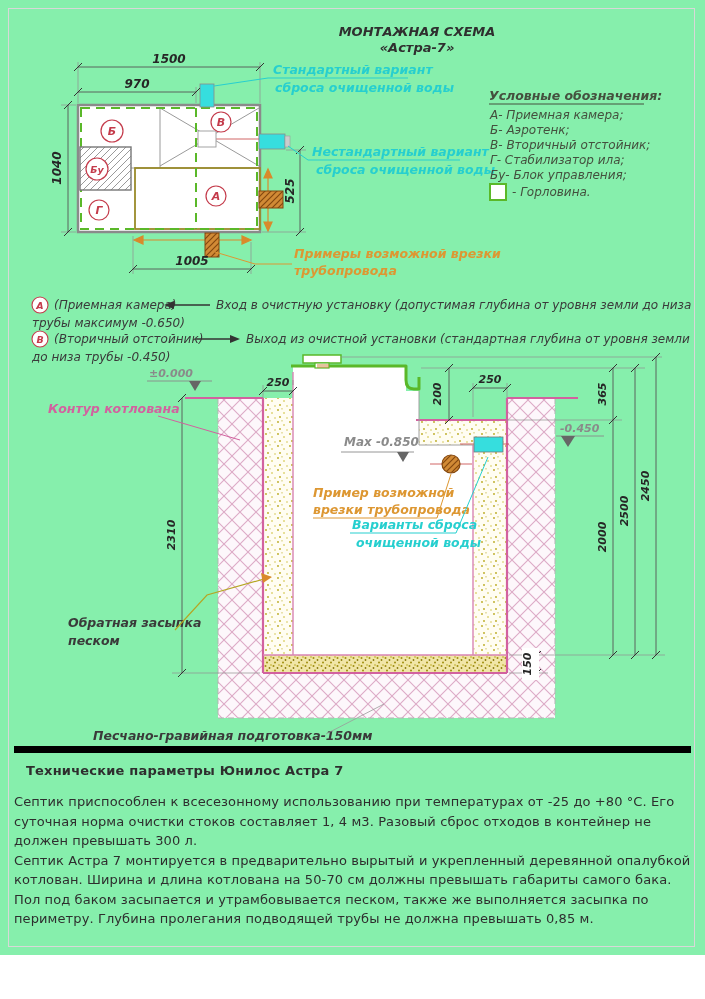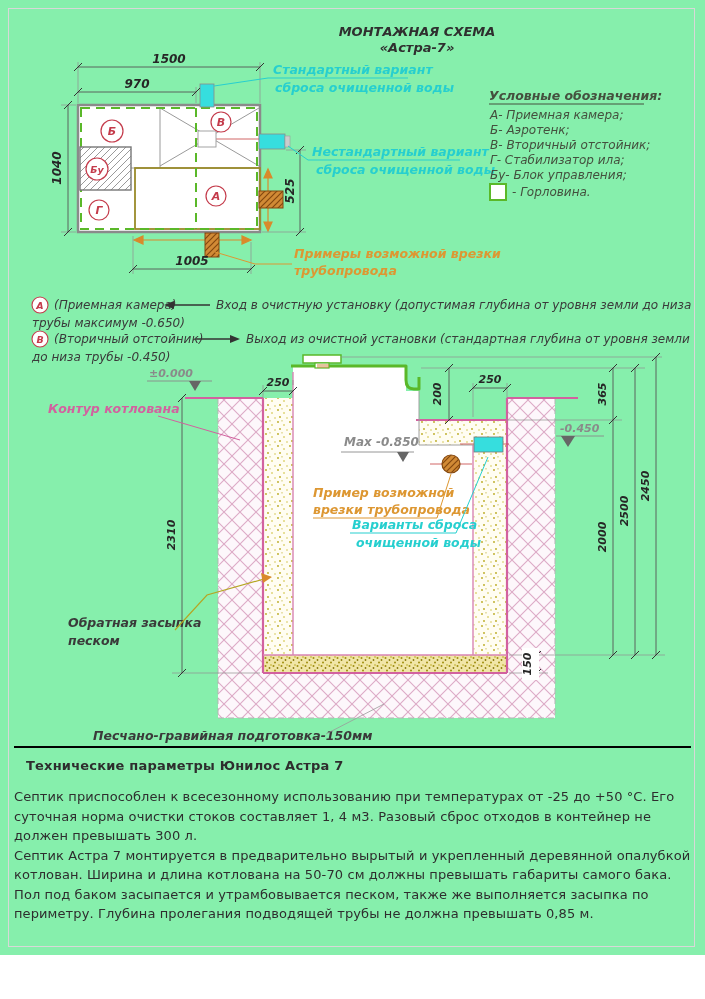--- a/index.html
+++ b/index.html
@@ -2,21 +2,21 @@
 <html><head>
 <meta charset="utf-8">
 <style>
   html,body{margin:0;padding:0;background:#fff;}
   .page{position:relative;width:705px;height:955px;background:#86efac;overflow:hidden;
         font-family:"DejaVu Sans",sans-serif;}
   .page-border{position:absolute;left:8px;top:8px;right:10px;bottom:8px;
         border:1px solid #d8d8d8;pointer-events:none;}
   .diagram{position:absolute;left:0;top:0;}
   .specs{position:absolute;left:14px;right:14px;top:746px;color:#2e2e2e;
-        border-top:2px solid #000000;padding-top:6px;}
+        border-top:7px solid #000000;padding-top:6px;}
   .specs h3{font-size:13px;font-weight:bold;margin:4px 0 14px 12px;letter-spacing:0.2px;}
   .specs h3.h2{margin:20px 0 12px 0;}
   .specs p{font-size:13px;line-height:1.5;margin:0;letter-spacing:0.1px;}
   
   text{font-family:"DejaVu Sans",sans-serif;}
   .ttl{font-size:13px;font-weight:bold;font-style:italic;fill:#2f2f2f;}
   .dim{font-size:11px;font-weight:bold;font-style:italic;fill:#262626;}
   .dimp{font-size:12px;font-weight:bold;font-style:italic;fill:#262626;}
   .cyanl{font-size:12.5px;font-weight:bold;font-style:italic;fill:#26cfcf;}
   .orgl{font-size:12.5px;font-weight:bold;font-style:italic;fill:#dd9732;}
@@ -281,16 +281,16 @@
       </g>
       <g>
         <text class="darkl" x="93" y="740">Песчано-гравийная подготовка-150мм</text>
         <line x1="326" y1="734" x2="384" y2="704" stroke="#9a9a9a" stroke-width="0.8"></line>
       </g>
     </g>
   </svg>
 
   <div class="specs">
     <h3>Технические параметры Юнилос Астра 7</h3>
-    <p>Септик приспособлен к всесезонному использованию при температурах от -25 до +50 °С. Его суточная норма очистки стоков составляет 1, 4 м3. Разовый сброс отходов в контейнер не должен превышать 300 л.</p>
+    <p>Септик приспособлен к всесезонному использованию при температурах от -25 до +80 °С. Его суточная норма очистки стоков составляет 1, 4 м3. Разовый сброс отходов в контейнер не должен превышать 300 л.</p>
     <p>Септик Астра 7 монтируется в предварительно вырытый и укрепленный деревянной опалубкой котлован. Ширина и длина котлована на 50-70 см должны превышать габариты самого бака. Пол под баком засыпается и утрамбовывается песком, также же выполняется засыпка по периметру. Глубина пролегания подводящей трубы не должна превышать 0,85 м.</p>
   </div>
 </div>
 
 </body></html>

